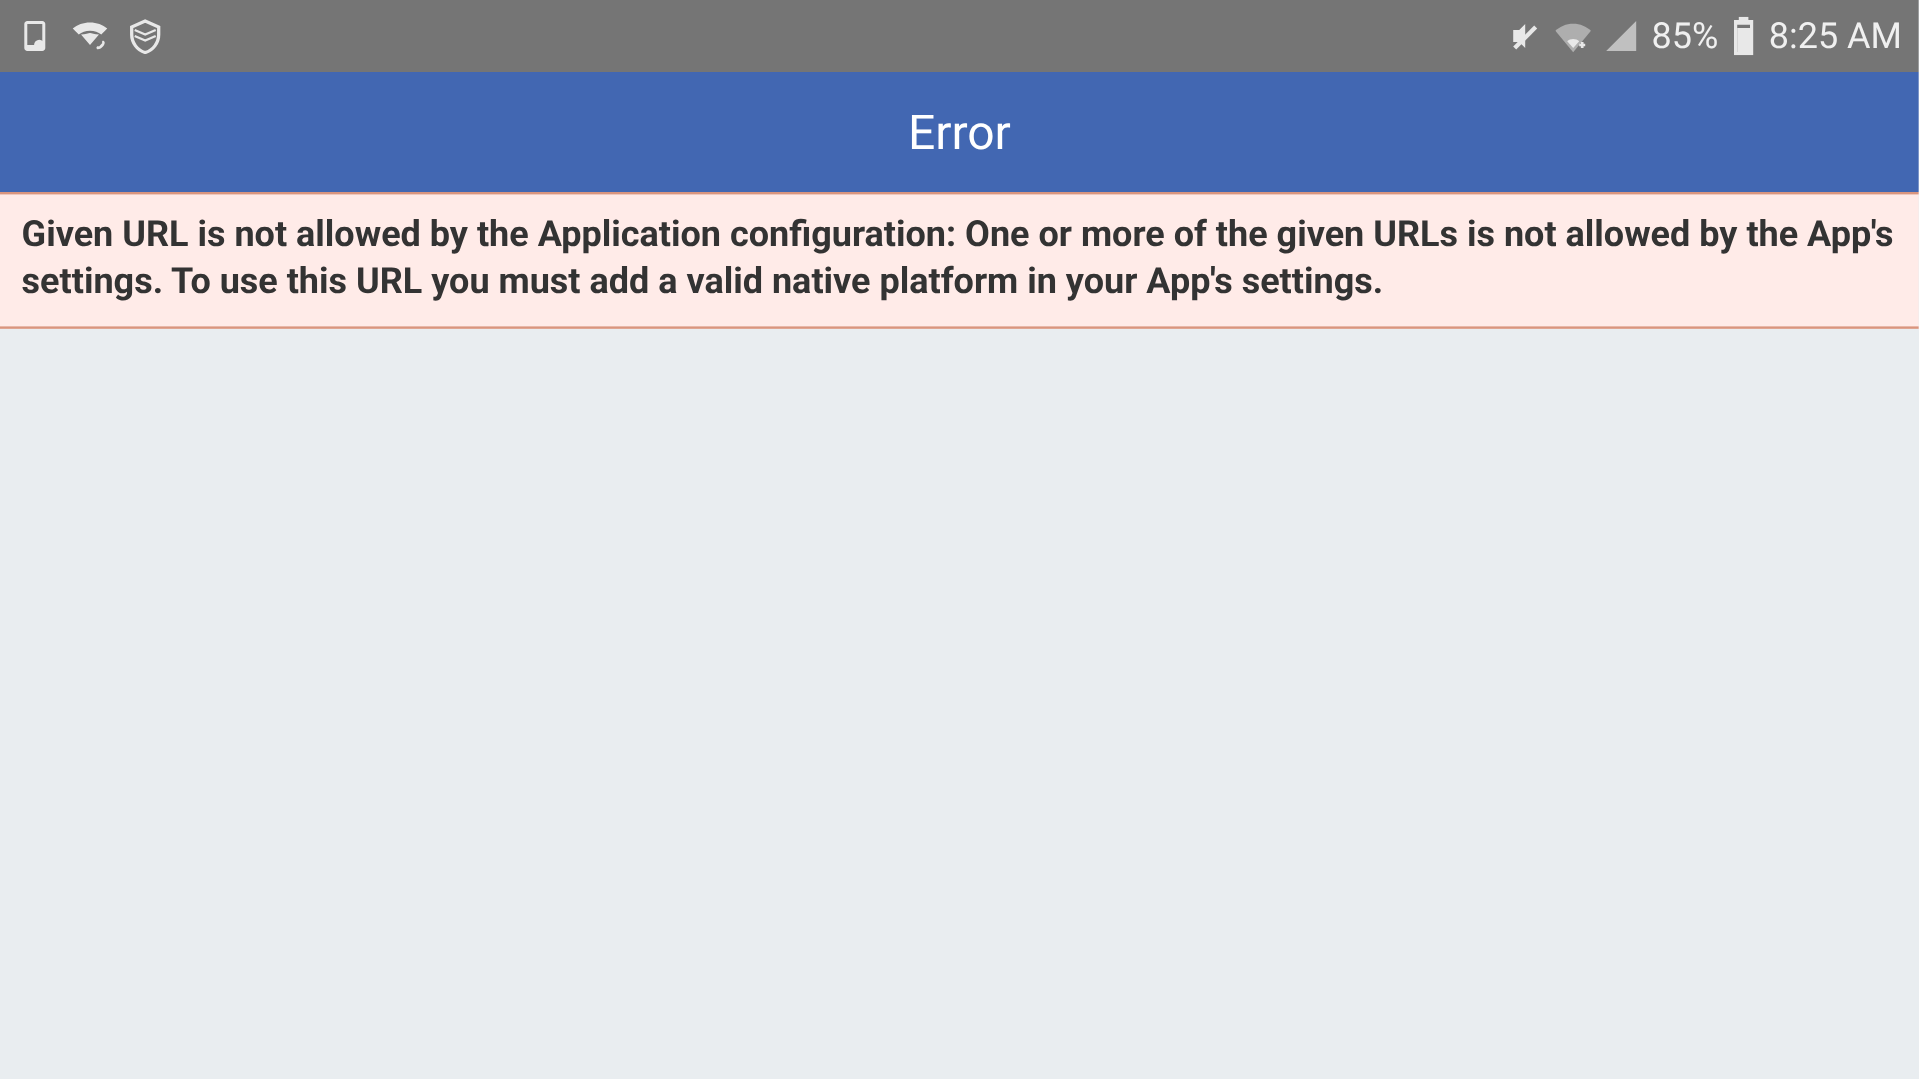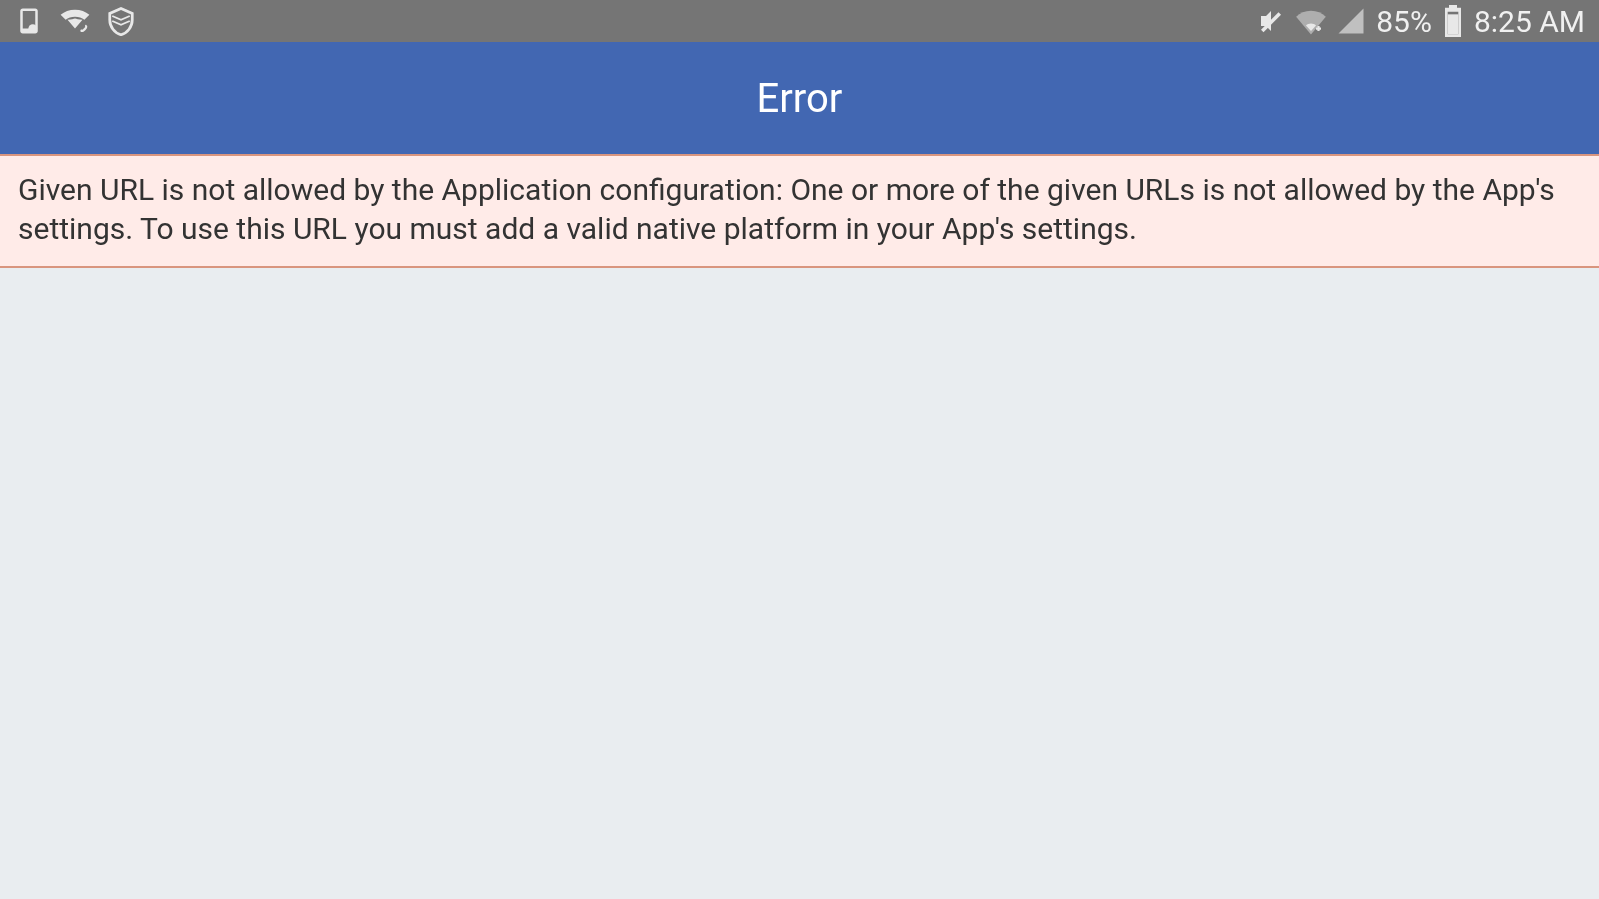--- a/index.html
+++ b/index.html
@@ -10,21 +10,21 @@
     
     body {
       font-family: Roboto, -apple-system, BlinkMacSystemFont, "Segoe UI", Helvetica, Arial, sans-serif;
       width: 1599px;
       height: 899px;
       background: #e9edf0;
       overflow: hidden;
     }
     
     .status-bar {
-      height: 42px;
+      height: 60px;
       background: #757575;
       display: flex;
       justify-content: space-between;
       align-items: center;
       padding: 0 14px;
     }
     
     .status-left {
       display: flex;
       align-items: center;
@@ -43,21 +43,21 @@
       align-items: center;
     }
     
     .status-text {
       color: #f0f0f0;
       font-size: 30px;
       font-weight: 400;
     }
     
     .title-bar {
-      height: 112px;
+      height: 100px;
       background: #4267b2;
       display: flex;
       justify-content: center;
       align-items: center;
     }
     
     .title-text {
       color: #ffffff;
       font-size: 40px;
       font-weight: 400;
@@ -67,21 +67,21 @@
       background: #ffebe8;
       border-top: 2px solid #d9957e;
       border-bottom: 2px solid #d9957e;
       padding: 14px 18px 18px 18px;
     }
     
     .error-text {
       color: #333333;
       font-size: 30px;
       line-height: 1.3;
-      font-weight: 400;
+      font-weight: 700;
     }
     
     .content-area {
       flex: 1;
       background: #e9edf0;
     }
   </style>
 </head>
 <body>
 

